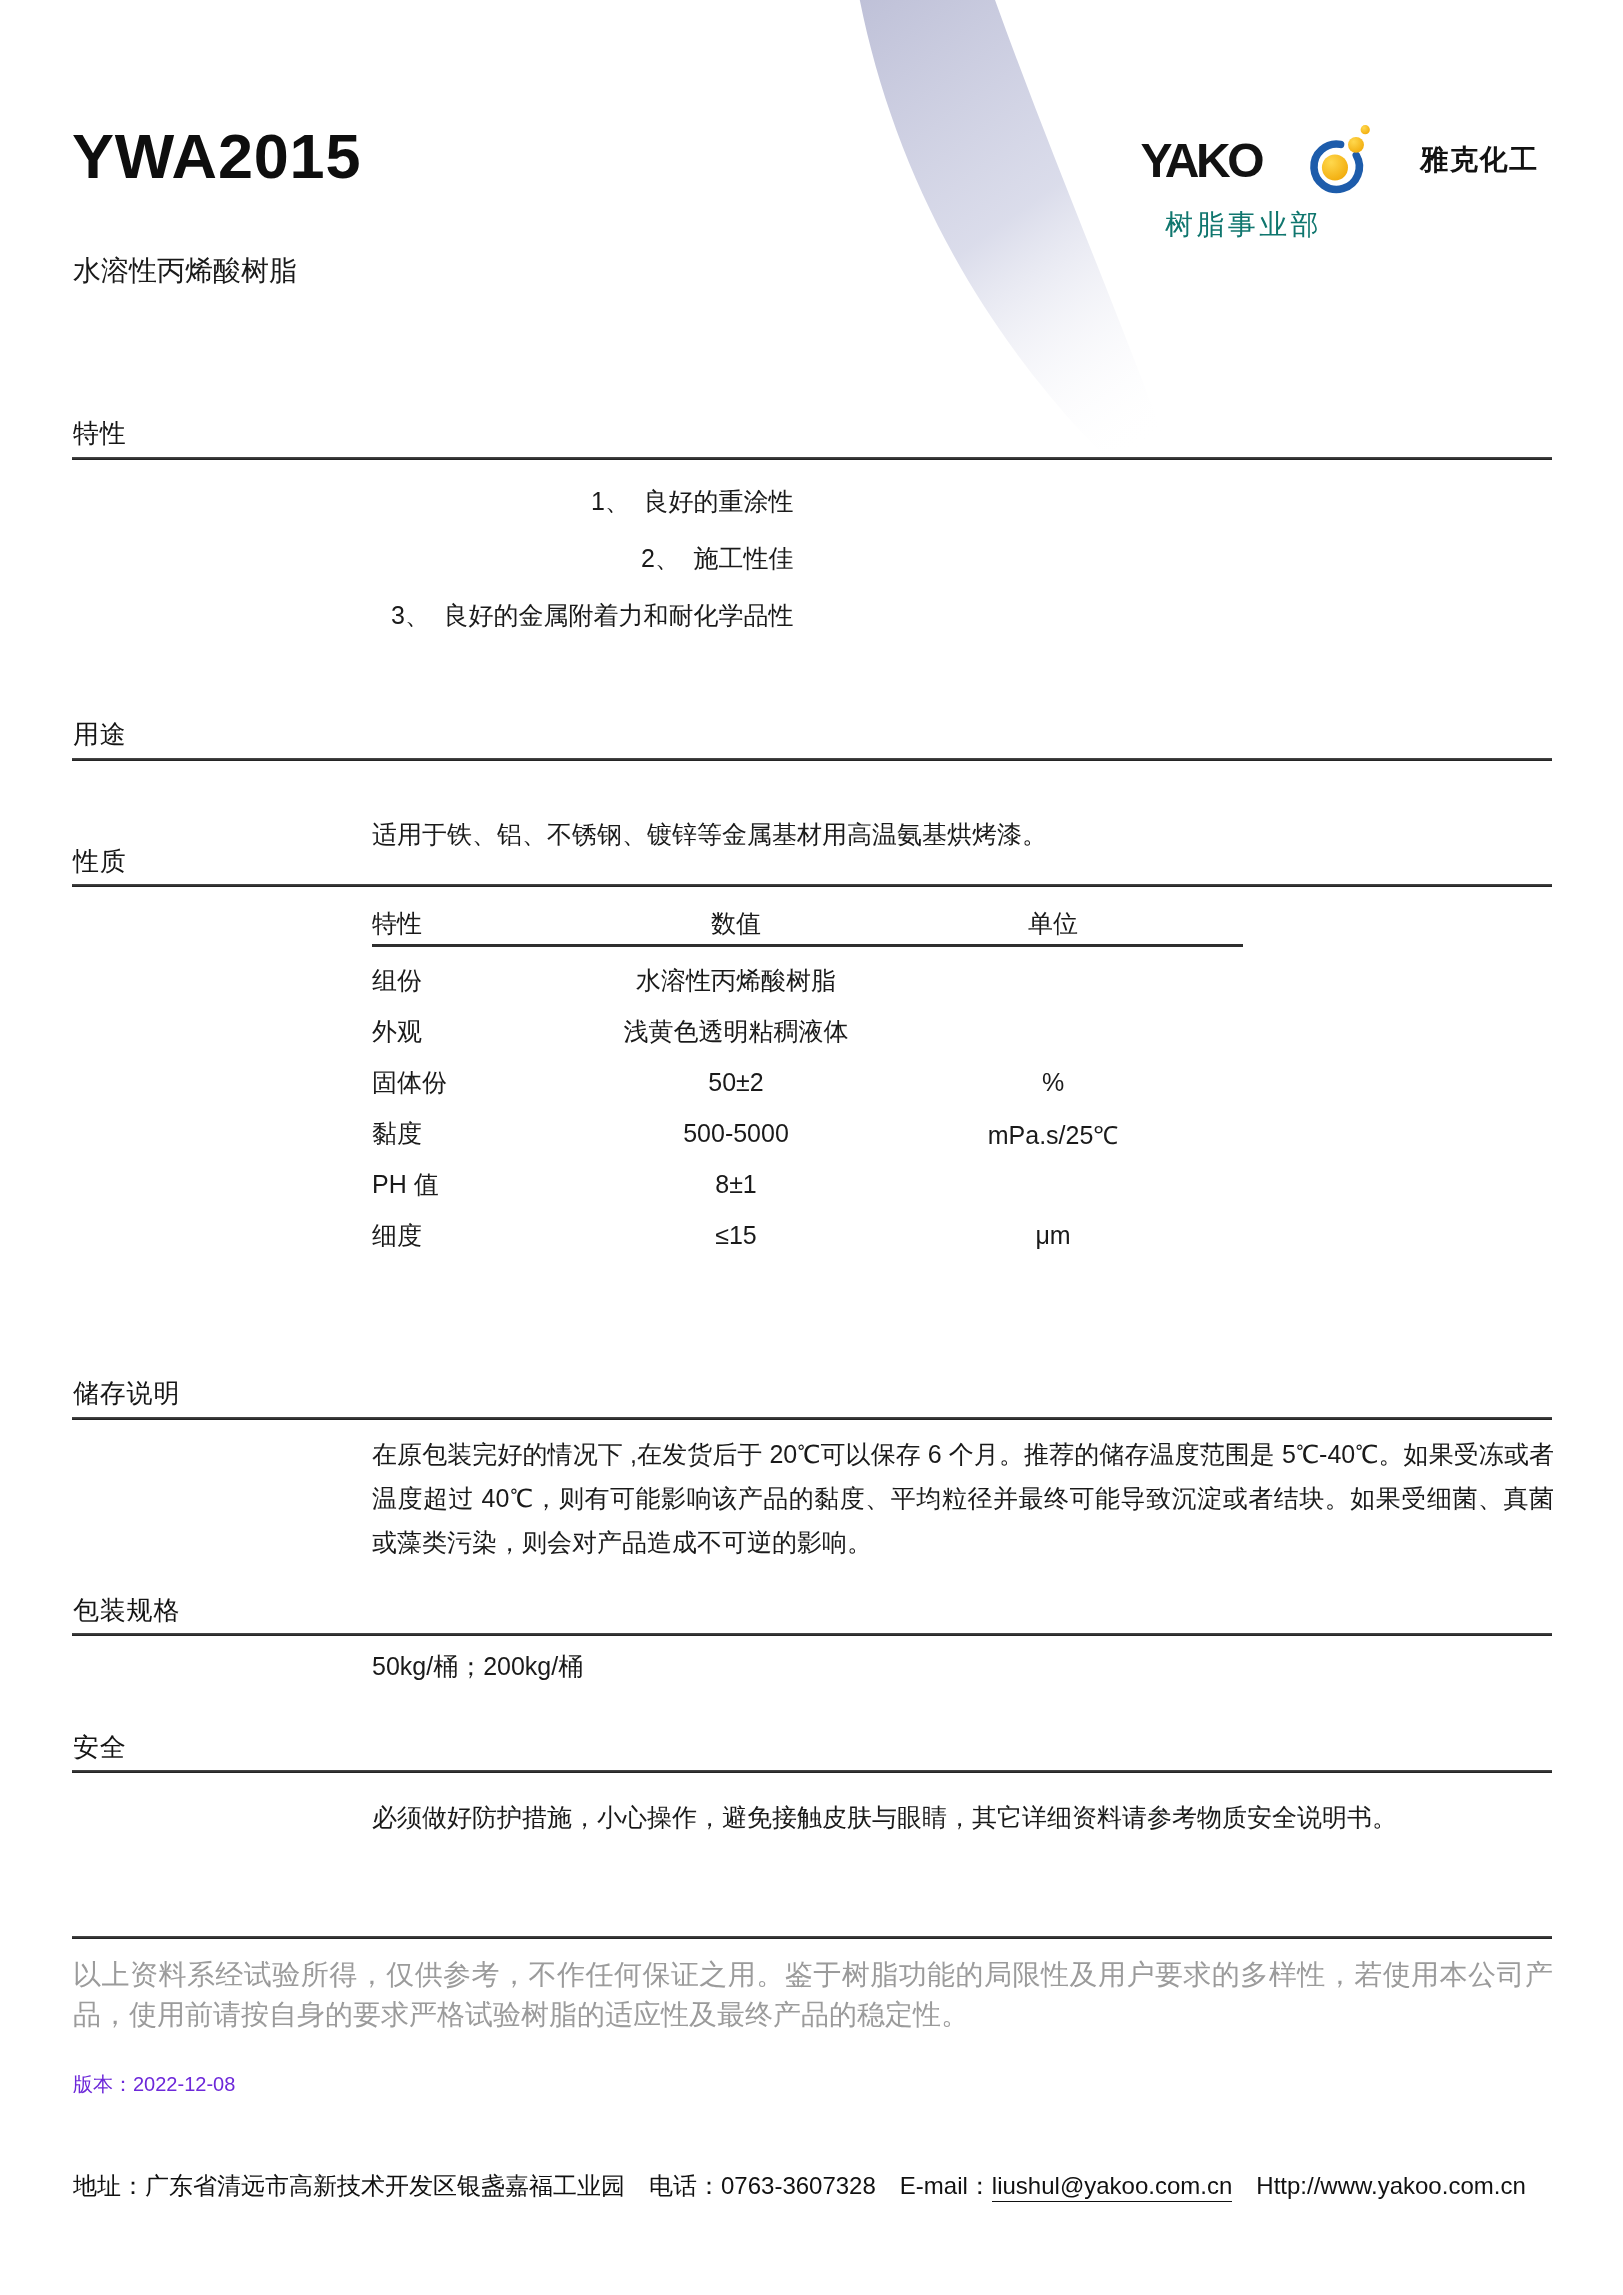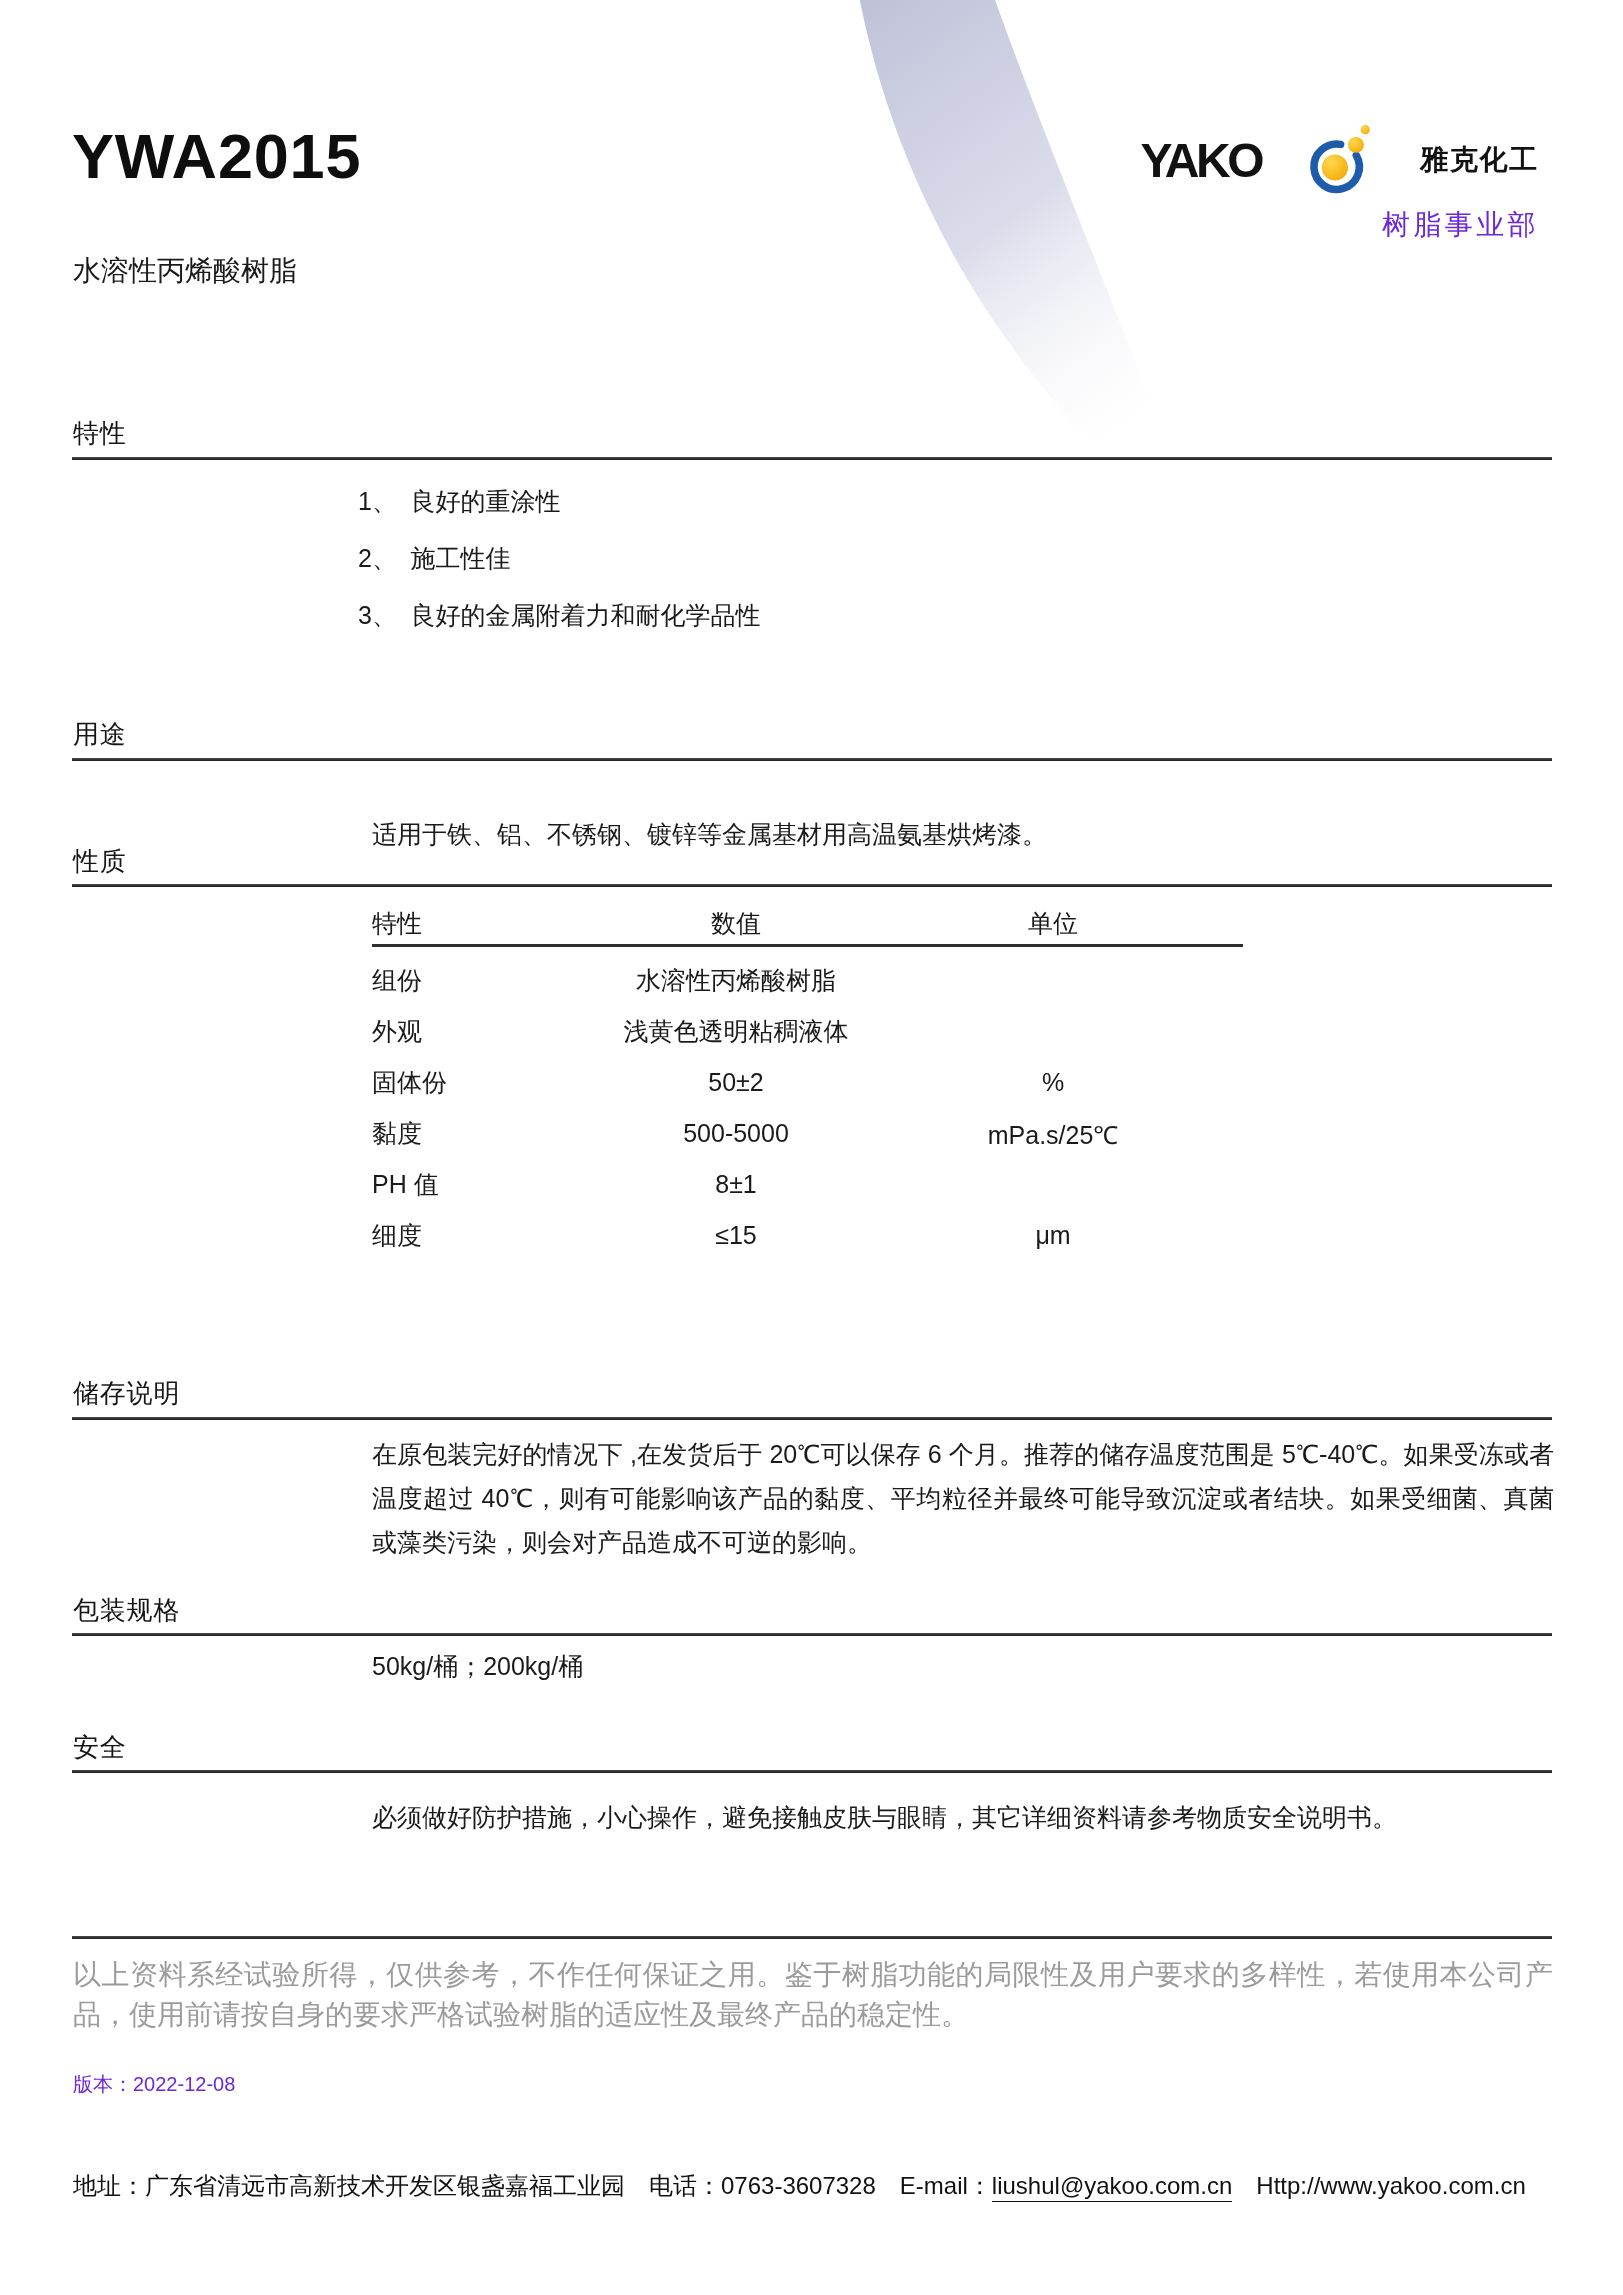--- a/index.html
+++ b/index.html
@@ -13,21 +13,21 @@
 
   
   .product-code { left:72px; top:120px; font-size:63px; font-weight:bold; letter-spacing:0.8px; color:#0e0e0e; }
   .product-subtitle { left:73px; top:252px; font-size:28px; color:#1a1a1a; }
 
   .logo-block { left:1165px; top:123px; width:374px; }
   .logo-row { display:flex; align-items:center; justify-content:flex-end;gap:44px; }
   .logo-en { font-size:48px; font-weight:900; letter-spacing:-3.4px; color:#121212; transform:scaleY(1.02); }
   .logo-mark { width:66px; height:74px; margin:0 3.4px 0 1.7px; flex:0 0 auto; }
   .logo-cn { font-size:28px; font-weight:900; color:#121212; letter-spacing:1.7px; white-space:nowrap; }
-  .logo-division { margin-top:8.5px; text-align:right; font-size:28px; color:#6d28d9; letter-spacing:3.4px; }
+  .logo-division { margin-top:8.5px; text-align:left; font-size:28px; color:#0f766e; letter-spacing:3.4px; }
 
   
   .heading { font-size:26px; color:#151515; letter-spacing:0.8px; }
   .rule { height:3.4px; width:1480px; background:linear-gradient(#4c4c4c,#1c1c1c); }
   .rule-thin { height:2.5px; background:#2e2e2e; }
   .body-text { font-size:25px; color:#1a1a1a; }
 
   .feature-item { line-height:57px; font-size:25px; color:#1a1a1a; }
   .feature-num { display:inline-block; margin-right:13.5px; }
 
@@ -80,21 +80,21 @@
       <circle cx="58" cy="26" r="9.5" fill="url(#ballGrad)"></circle>
       <circle cx="69" cy="8" r="5.5" fill="url(#ballGrad)"></circle>
     </svg>
     <span class="logo-cn">雅克化工</span>
   </div>
   <div class="logo-division">树脂事业部</div>
 </div>
 
 <div class="abs heading" style="left:73px; top:416px;">特性</div>
 <div class="abs rule" style="left:72px; top:457px;"></div>
-<div class="abs" style="left:358px; top:473px;">
+<div class="abs" style="left:391px; top:473px;text-align:right;">
   <div class="feature-item">
     <span class="feature-num">1、</span><span>良好的重涂性</span>
   </div>
   <div class="feature-item">
     <span class="feature-num">2、</span><span>施工性佳</span>
   </div>
   <div class="feature-item">
     <span class="feature-num">3、</span><span>良好的金属附着力和耐化学品性</span>
   </div>
 </div>

